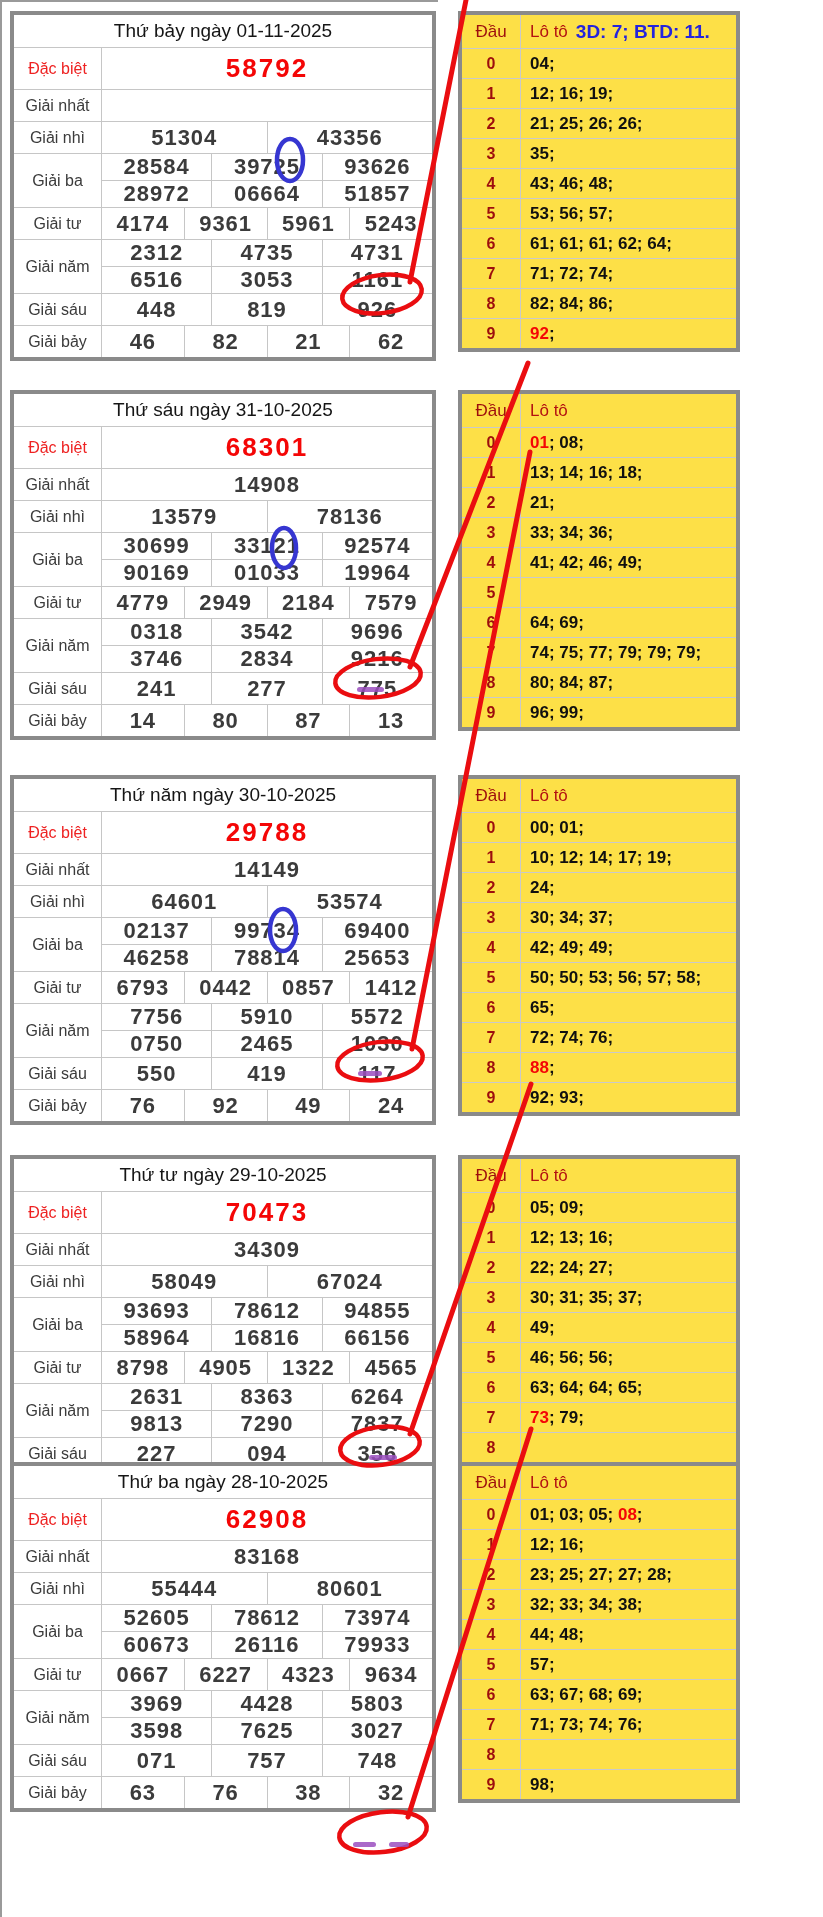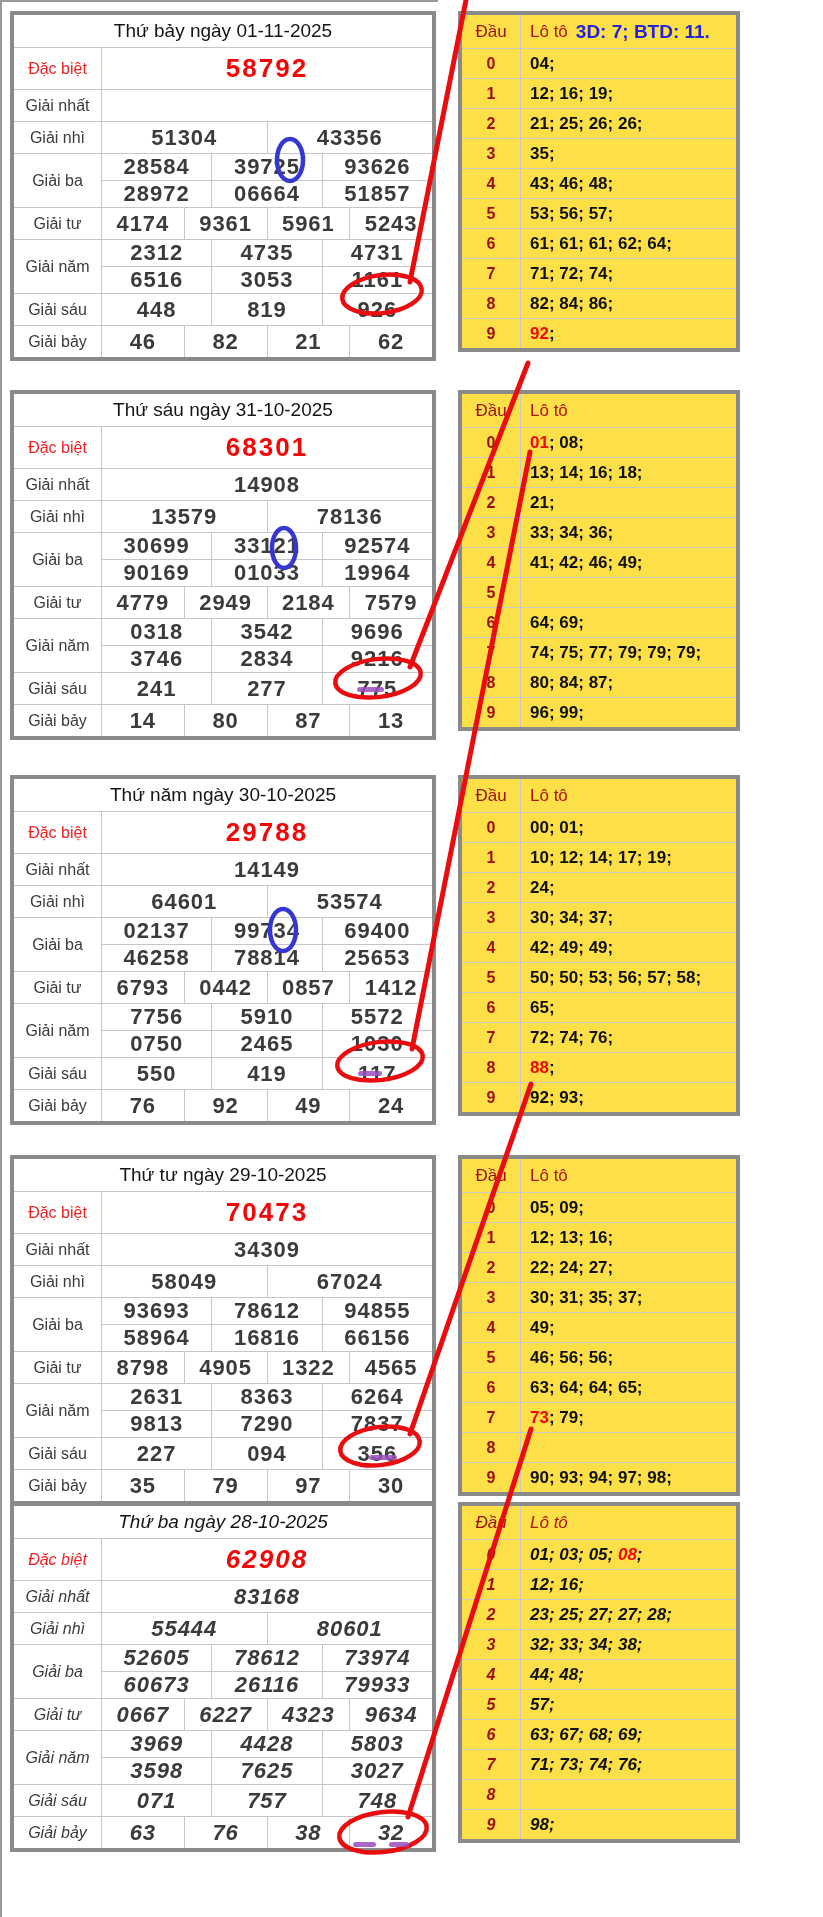--- a/index.html
+++ b/index.html
@@ -815,21 +815,21 @@
             <span class="lv">94</span>
             <span class="sep">; </span>
             <span class="lv">97</span>
             <span class="sep">; </span>
             <span class="lv">98</span>
             <span class="sep">; </span>
           </div>
         </div>
       </div>
     </section>
-    <section class="block" style="top: 1502px; font-style: italic;">
+    <section class="block" style="top: 1462px;">
       <div class="ltable">
         <div class="row hdr">
           <span>Thứ ba ngày 28-10-2025</span>
         </div>
         <div class="row hdb">
           <div class="lab labred">Đặc biệt</div>
           <div class="cells">
             <span class="num dbnum">62908</span>
           </div>
         </div>

